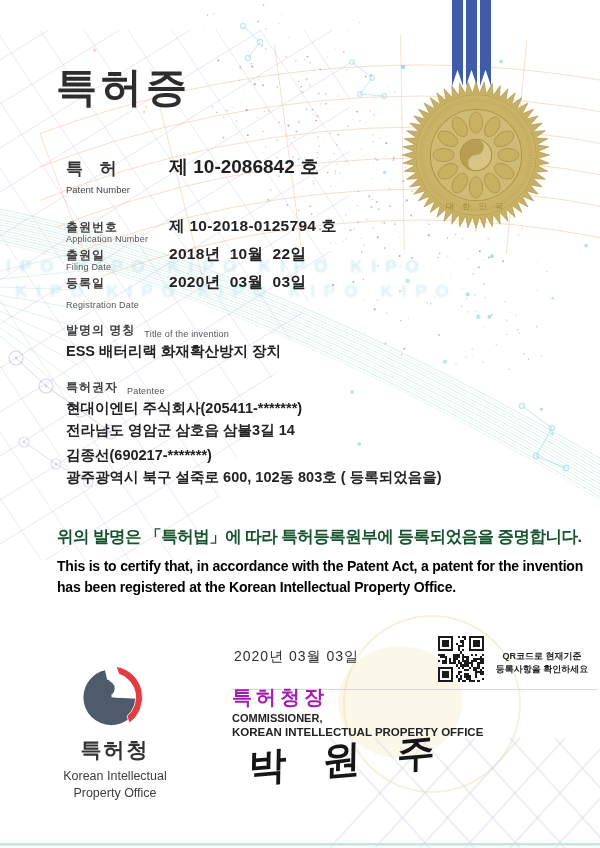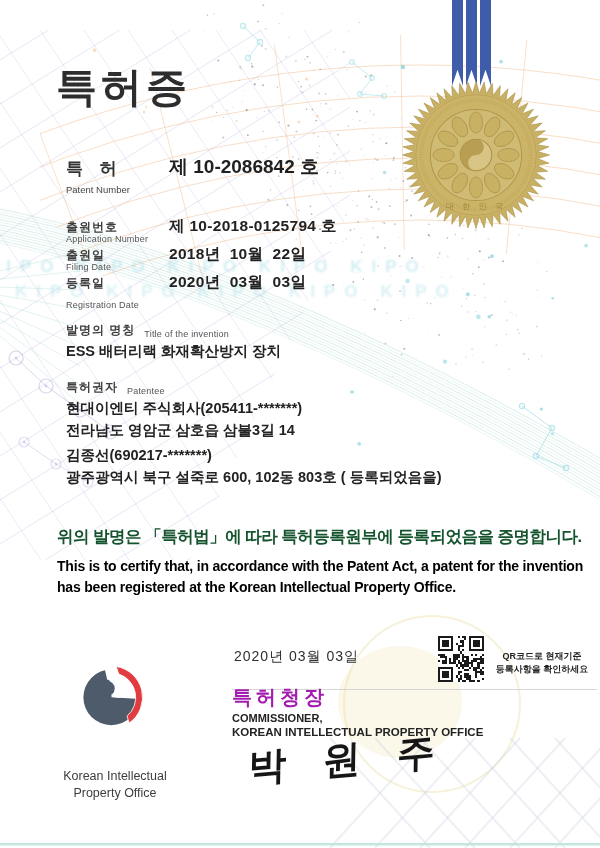--- a/index.html
+++ b/index.html
@@ -898,18 +898,19 @@
   </div>
 
   <svg id="kipo-logo" width="68" height="68" viewBox="0 0 100 100">
     <circle cx="46" cy="52" r="41" fill="#4d5b6a"></circle>
     <polygon points="46,52 70,-20 150,-20 150,58" fill="#ffffff"></polygon>
     <polygon points="34,0 62,0 58,28 40,26" fill="#ffffff"></polygon>
     <ellipse cx="56" cy="37" rx="16.5" ry="15.5" fill="#ffffff"></ellipse>
     <circle cx="39.5" cy="39" r="11.5" fill="#4d5b6a"></circle>
     <path d="M53.2,6.6 A46,46 0 0 1 72.4,89.7 L69.1,79.6 A36,36 0 0 0 57.1,17.8 Z" fill="#e23b41" stroke="#ffffff" stroke-width="1.2"></path>
   </svg>
+  <div class="abs kipo-ko">특허청</div>
   <div class="abs kipo-en">
     <div>Korean Intellectual</div>
     <div>Property Office</div>
   </div>
 
 </div>
 
 </body></html>

